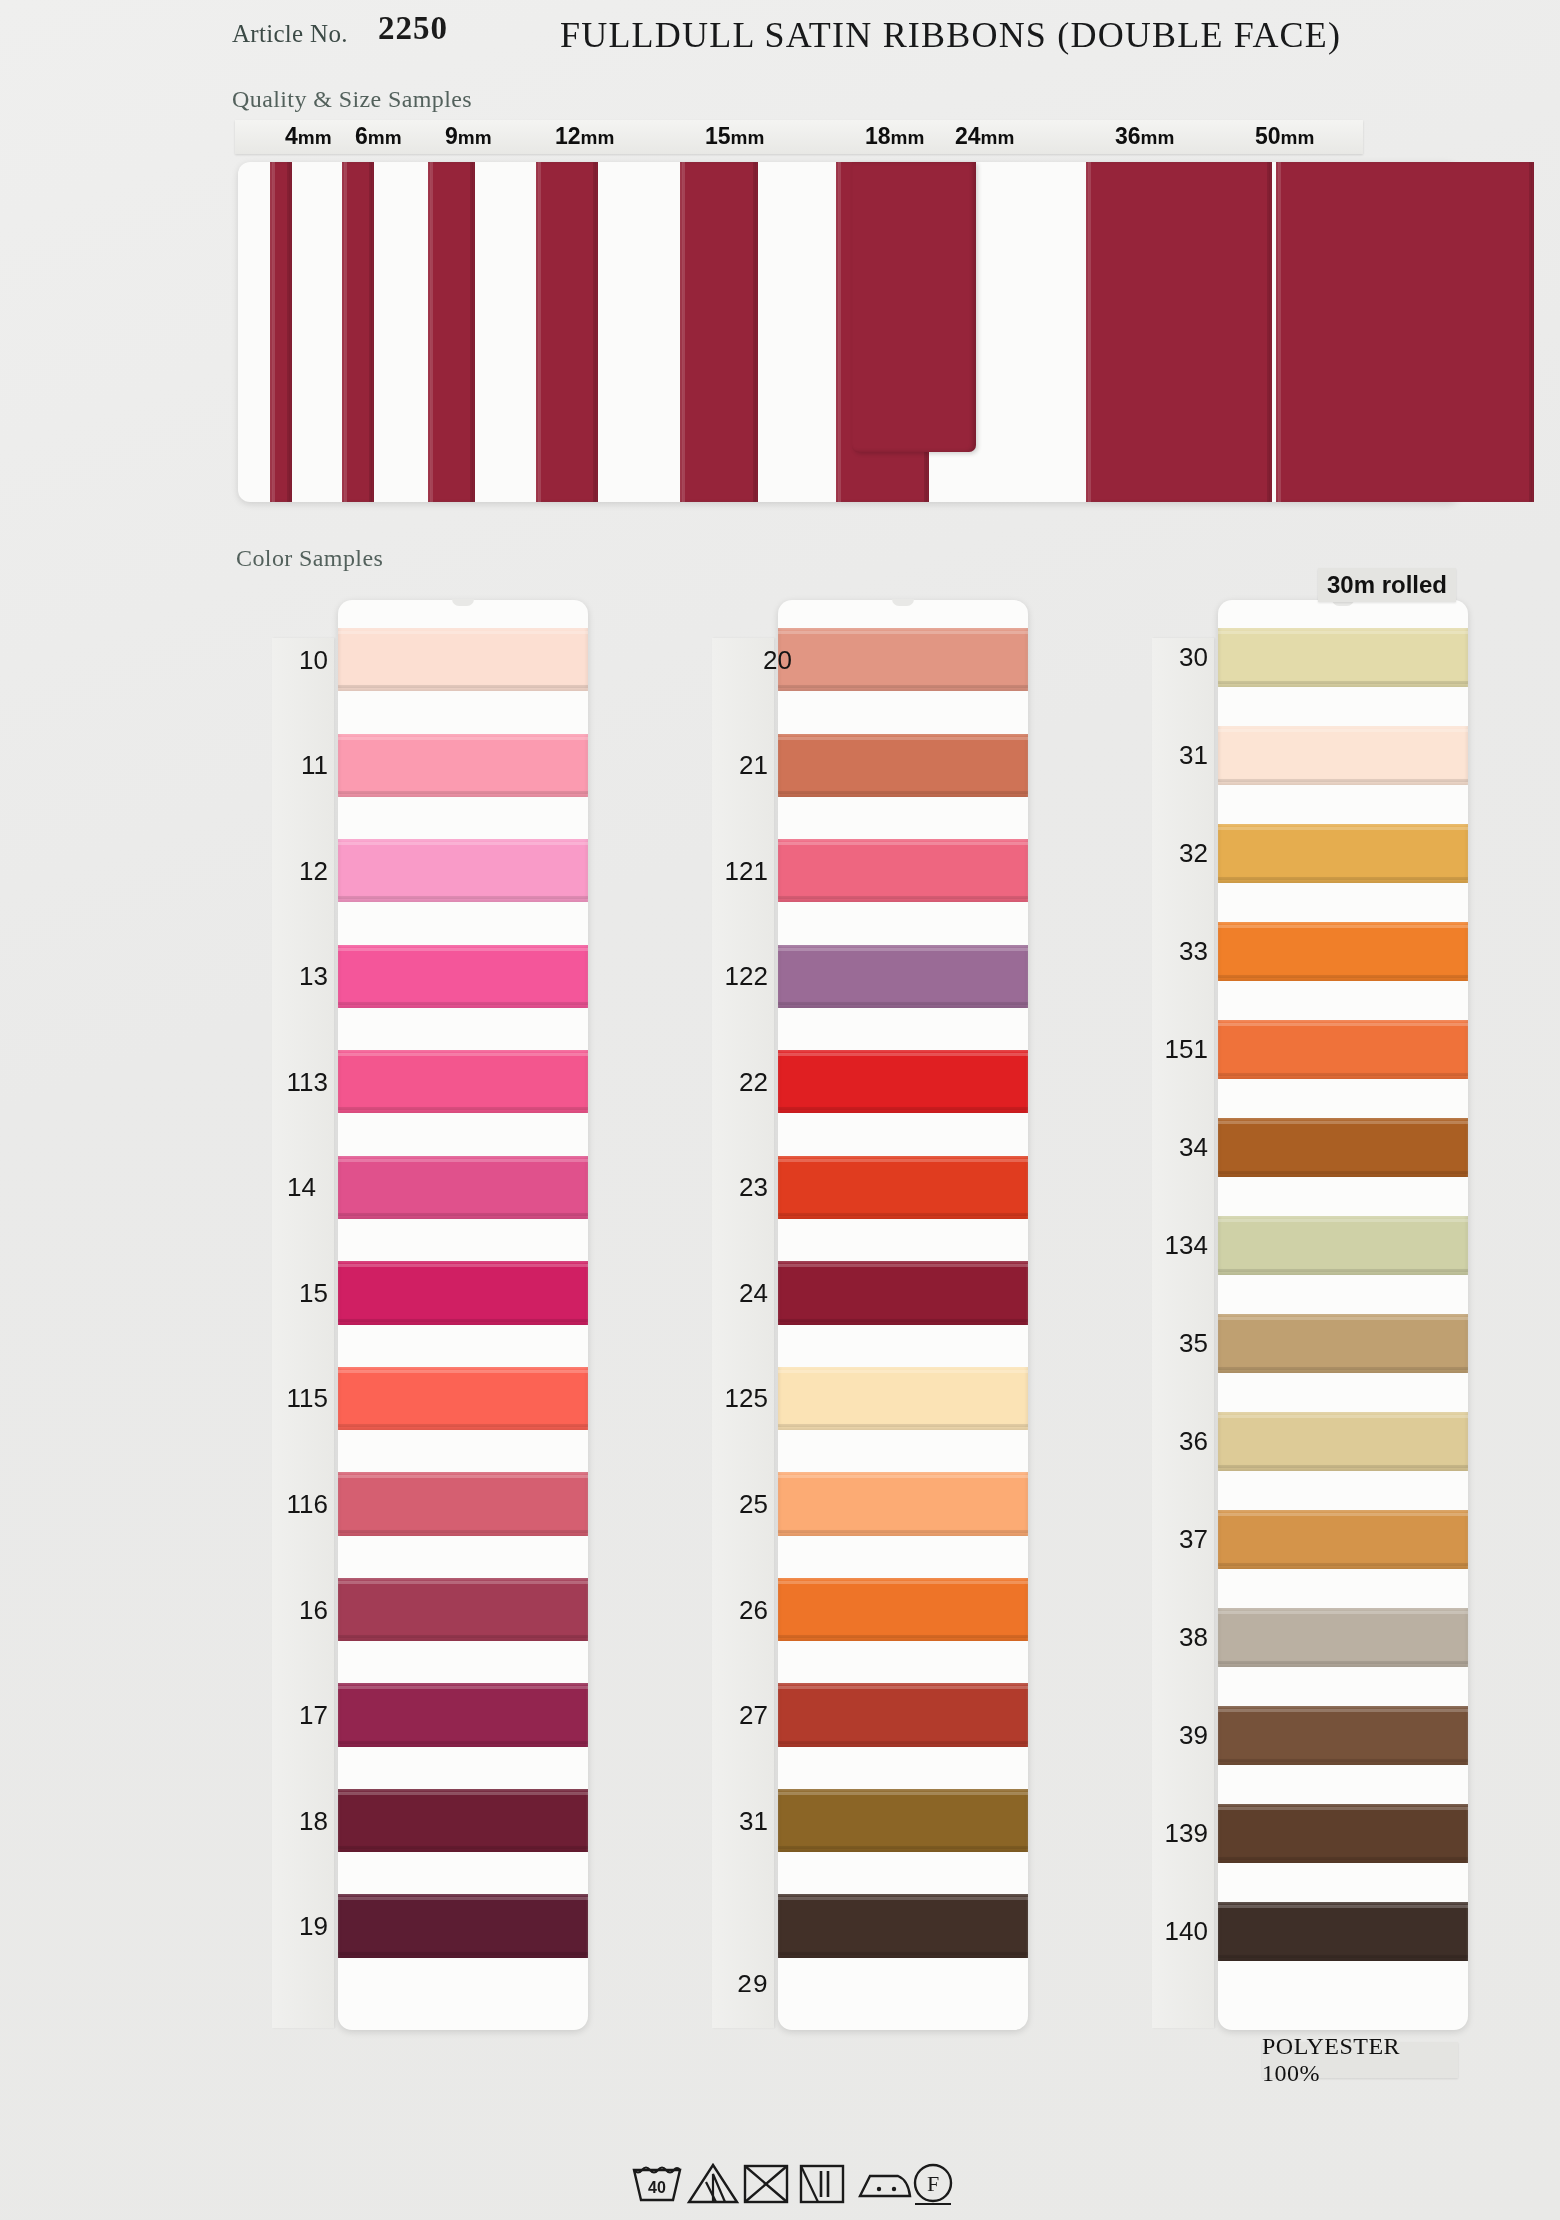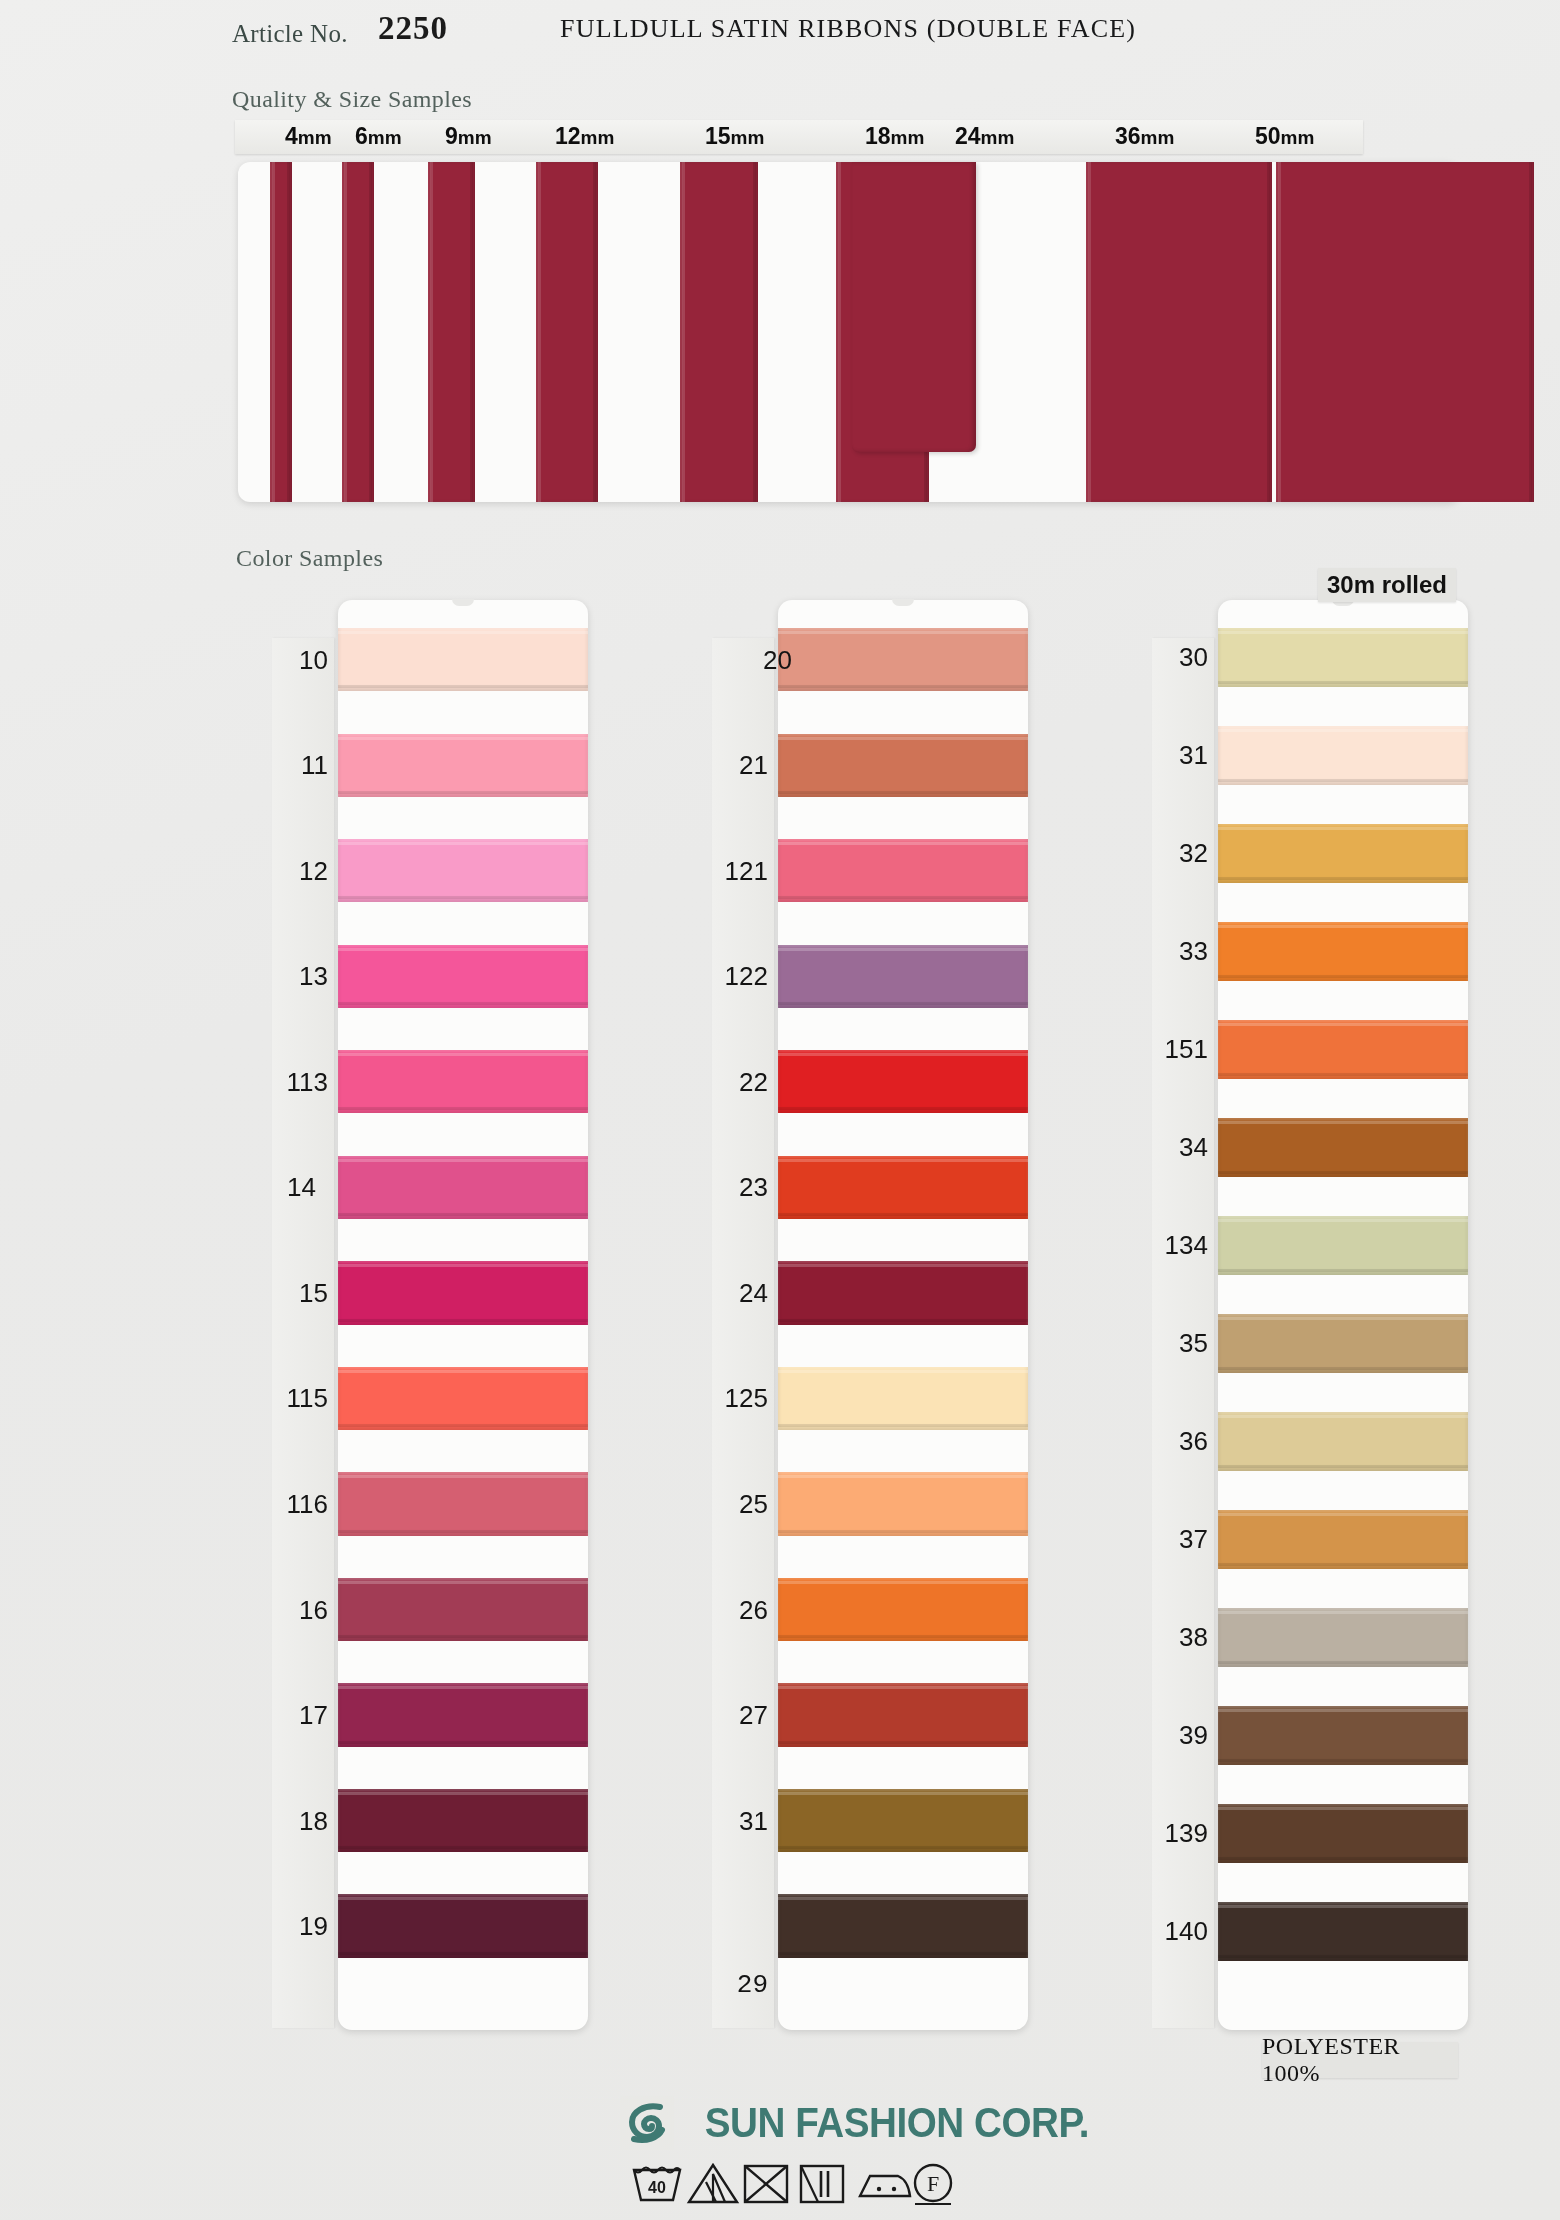--- a/index.html
+++ b/index.html
@@ -25,21 +25,21 @@
     font-size:25px;color:#3c4a46;letter-spacing:.3px;
   }
   .article-no{
     position:absolute;left:378px;top:10px;
     font-family:"Liberation Serif",serif;
     font-size:33px;font-weight:bold;color:#1b1b1b;letter-spacing:1px;
   }
   .title{
     position:absolute;left:560px;top:14px;
     font-family:"Liberation Serif",serif;
-    font-size:26px;color:#18191a;letter-spacing:1.2px;
+    font-size:36px;color:#18191a;letter-spacing:1.2px;
     white-space:nowrap;
   }
 
   .section-label{
     position:absolute;
     font-family:"Liberation Serif",serif;
     font-size:24px;color:#53615c;letter-spacing:.4px;
   }
   #qs-label{left:232px;top:86px;}
   #cs-label{left:236px;top:545px;}
@@ -408,31 +408,20 @@
         <div class="edge-t"></div>
         <div class="edge-b"></div>
       </div>
       <div class="num" style="left: 1152px; width: 56px; top: 1931.4px;">140</div>
     </div>
 
   <div class="tag" id="tag-rolled">30m rolled</div>
   <div class="tag" id="tag-poly">POLYESTER 100%</div>
 
   <div class="footer">
-    <div class="logo-wrap">
-      <div class="logo-mark">
-        <svg width="46" height="46" viewBox="0 0 46 46">
-          <path d="M36 7 C20 4 8 12 8 22 C8 31 15 37 23 37 C30 37 35 32 35 26
-                   C35 21 31 18 27 18 C23 18 20 21 20 24 C20 27 22 29 25 29
-                   C27 29 28 28 28 26" fill="none" stroke="#3f7a73" stroke-width="6" stroke-linecap="round"></path>
-          <path d="M10 39 C22 42 34 38 38 30" fill="none" stroke="#3f7a73" stroke-width="6" stroke-linecap="round"></path>
-        </svg>
-      </div>
-      <div class="logo-text">SUN FASHION CORP.</div>
-    </div>
 
     <div class="care-row">
       <div class="care">
         <svg width="58" height="46" viewBox="0 0 58 46">
           <path d="M6 10 L52 10 L45 40 L13 40 Z" fill="none" stroke="#1a1a1a" stroke-width="2.4"></path>
           <path d="M6 10 q4 5 8 0 q4 -5 8 0 q4 5 8 0 q4 -5 8 0 q4 5 8 0 q3 -4 6 0" fill="none" stroke="#1a1a1a" stroke-width="2.2"></path>
           <text x="29" y="33" font-family="Liberation Sans, sans-serif" font-size="16" font-weight="bold" fill="#1a1a1a" text-anchor="middle">40</text>
         </svg>
       </div>
 

